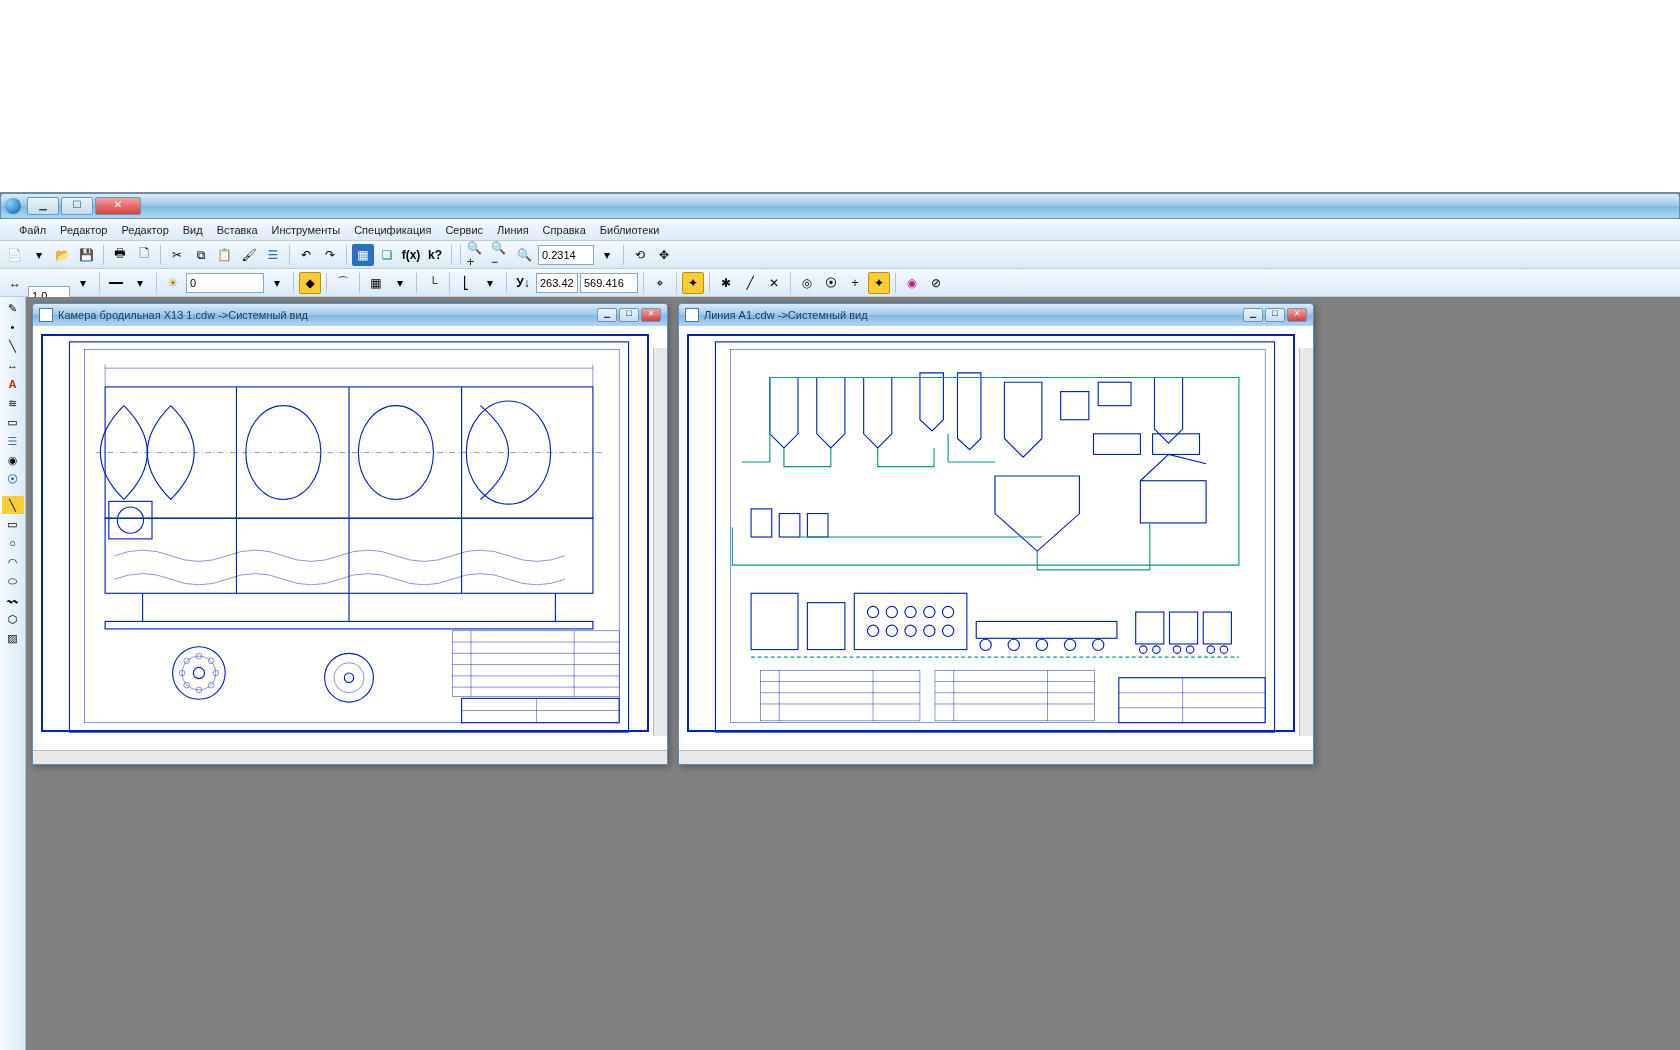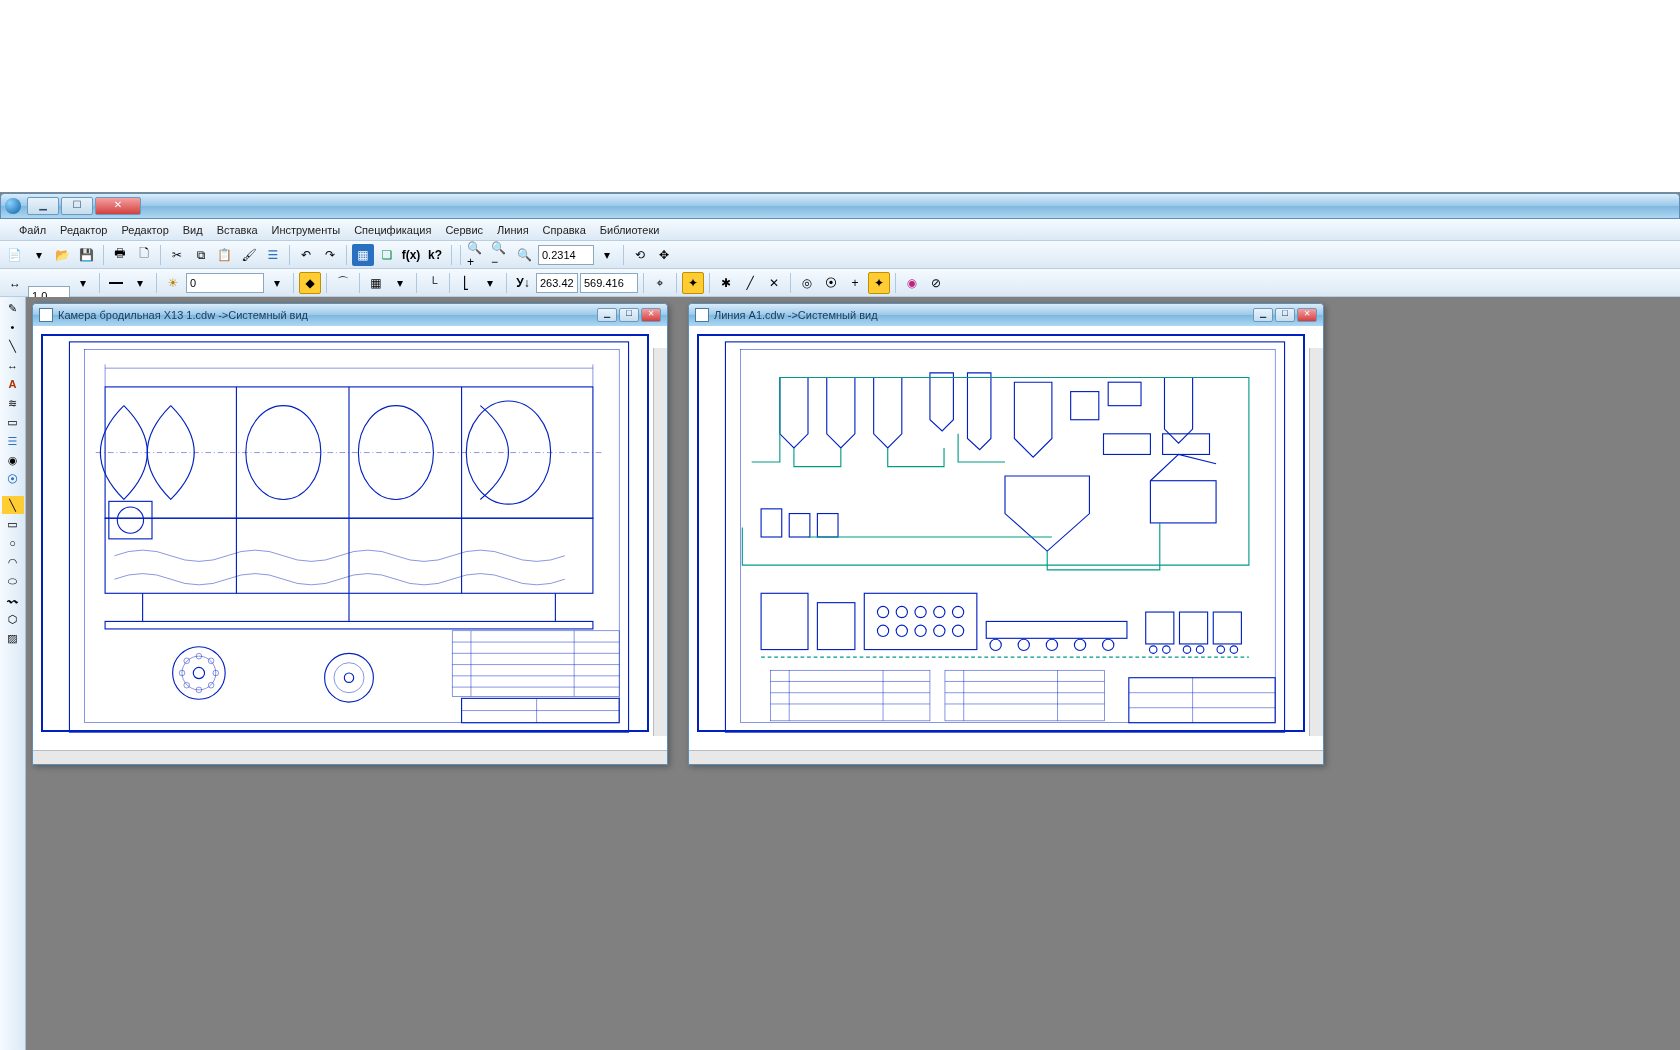--- a/index.html
+++ b/index.html
@@ -15,21 +15,21 @@
   .win-btn.close { background: linear-gradient(to bottom, #f5a0a0, #d34040); color: #fff; width: 46px; }
   .menu-bar { height: 22px; background: linear-gradient(to bottom, #f5faff, #dbe9f5); display: flex; align-items: center; padding: 0 12px; font-size: 11px; color: #222; border-bottom: 1px solid #b8cde0; }
   .menu-item { padding: 2px 7px; cursor: default; }
   .toolbar { height: 28px; background: linear-gradient(to bottom, #f5faff, #dbe9f5); display: flex; align-items: center; padding: 0 4px; border-bottom: 1px solid #b8cde0; gap: 2px; }
   .tb-btn { width: 22px; height: 22px; border: 1px solid transparent; border-radius: 2px; display: flex; align-items: center; justify-content: center; font-size: 12px; }
   .tb-sep { width: 1px; height: 20px; background: #b0c8dd; margin: 0 3px; }
   .tb-input { height: 20px; border: 1px solid #8aa8c0; background: #fff; font-size: 11px; padding: 0 3px; }
   .work-area { flex: 1; background: #808080; position: relative; display: flex; }
   .left-palette { width: 26px; background: linear-gradient(to right, #f5faff, #dbe9f5); border-right: 1px solid #a8c0d8; display: flex; flex-direction: column; padding: 2px 0; gap: 1px; }
   .pal-btn { width: 22px; height: 18px; margin: 0 auto; display: flex; align-items: center; justify-content: center; font-size: 11px; }
-  .mdi-area { flex: 1; position: relative; padding: 6px; display: flex; gap: 20px; }
+  .mdi-area { flex: 1; position: relative; padding: 6px; display: flex; gap: 10px; }
   .doc-window { background: #fff; border: 1px solid #5a8fba; border-radius: 4px 4px 0 0; display: flex; flex-direction: column; box-shadow: 2px 2px 6px rgba(0,0,0,.3); }
   .doc-title { height: 22px; background: linear-gradient(to bottom, #d9ecfb 0%, #9bc8e8 50%, #7fb8df 51%, #aed7f2 100%); display: flex; align-items: center; padding: 0 6px; font-size: 11px; color: #1a3a5a; border-radius: 4px 4px 0 0; }
   .doc-title .doc-icon { width: 14px; height: 14px; background: #fff; border: 1px solid #4a7aa0; margin-right: 5px; }
   .doc-title .doc-txt { flex: 1; }
   .doc-win-btns { display: flex; gap: 2px; }
   .doc-win-btn { width: 20px; height: 14px; background: linear-gradient(to bottom, #eaf3fb, #c6ddee); border: 1px solid #6a9ac0; border-radius: 2px; font-size: 8px; text-align: center; }
   .doc-win-btn.close { background: linear-gradient(to bottom, #f5a0a0, #d34040); color: #fff; }
   .doc-canvas { flex: 1; background: #fff; position: relative; overflow: hidden; }
   .sheet { position: absolute; inset: 8px 18px 18px 8px; border: 2px solid #0020c0; }
   .sheet-inner { position: absolute; inset: 4px 4px 4px 4px; }

